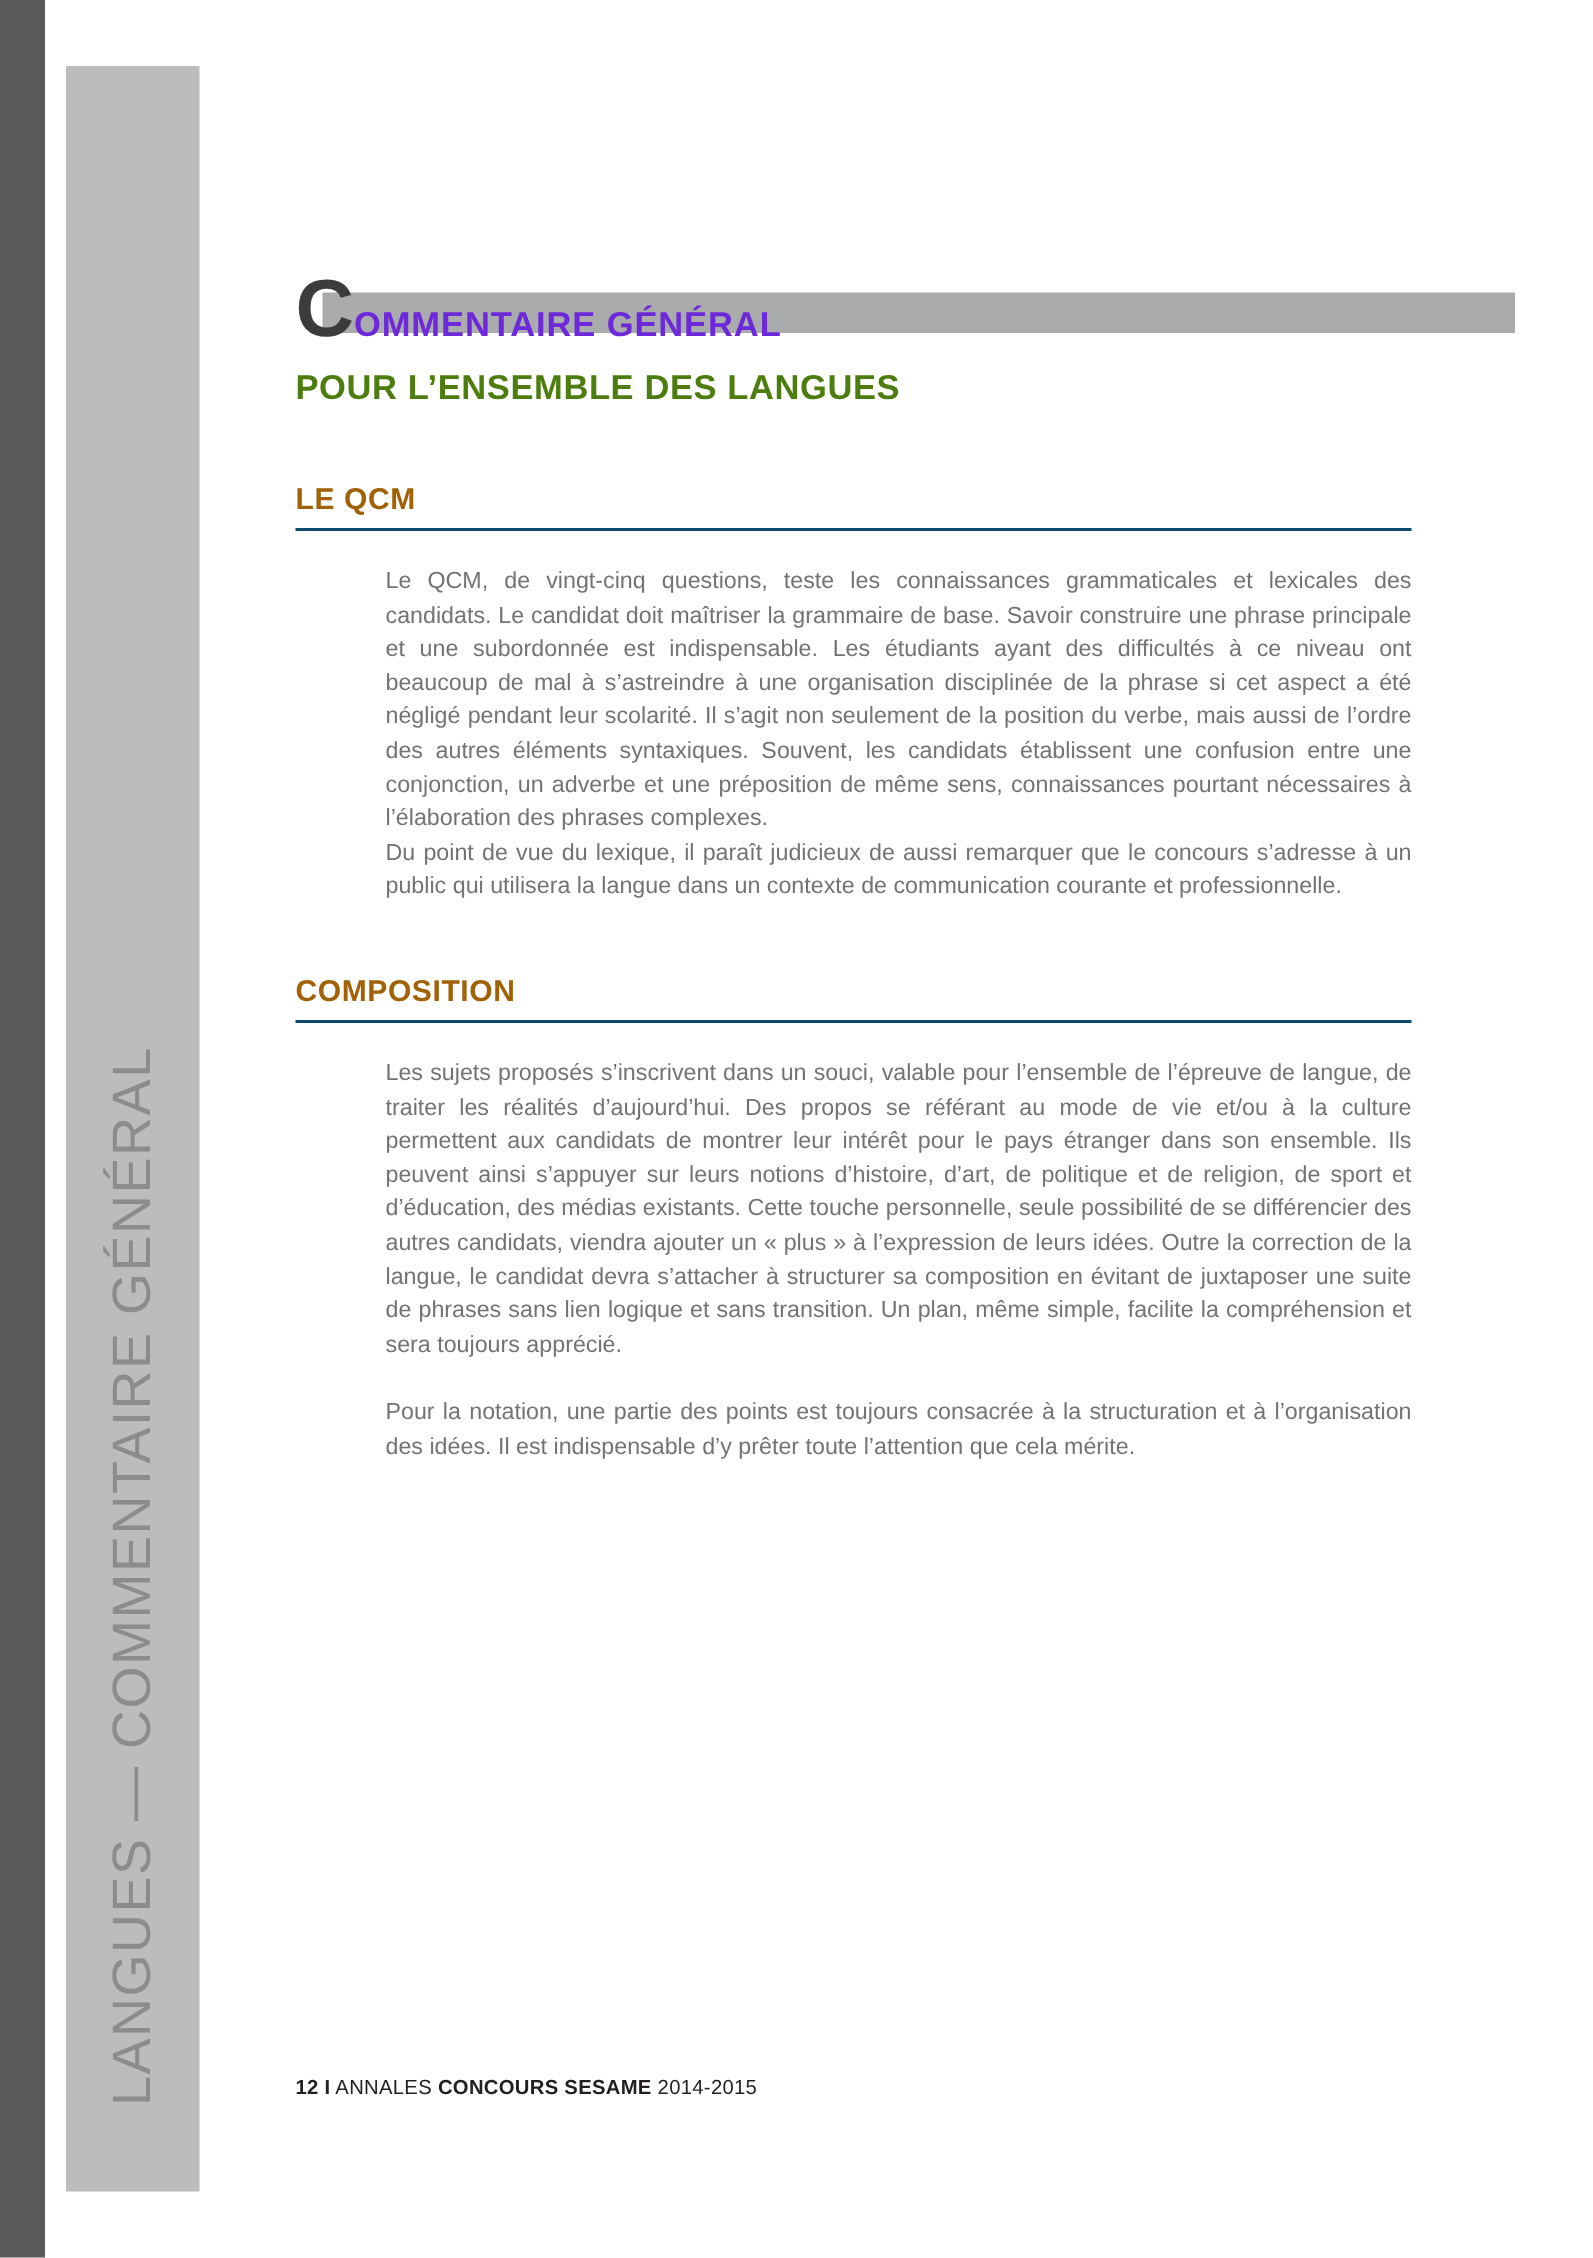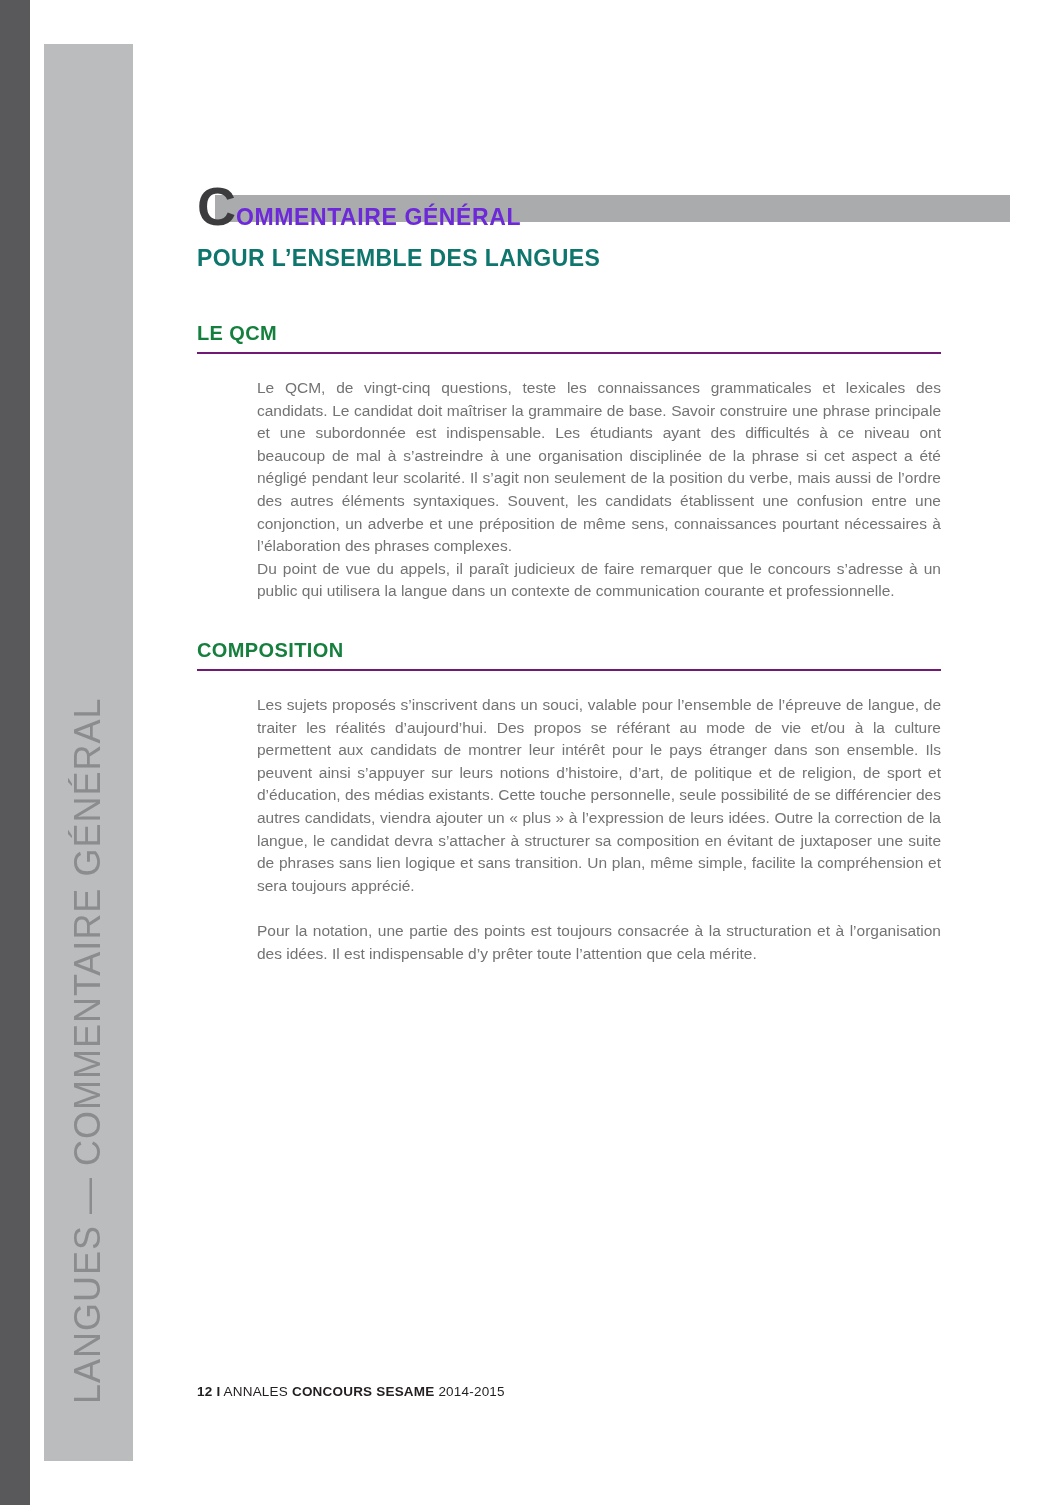--- a/index.html
+++ b/index.html
@@ -64,34 +64,34 @@
     color: #2f2f31;
     white-space: nowrap;
   }
   .title-cap  { font-size: 54px; color: #3c3c3e; }
   .title-rest { font-size: 23px; letter-spacing: 0.6px; color: #6d28d9; }
   .subtitle {
     position: relative;
     font-size: 23px;
     font-weight: 700;
     letter-spacing: 0.4px;
-    color: #0f766e;
+    color: #4d7c0f;
     line-height: 27px;
   }
 
   section.sec1 { margin-top: 50px; }
-  section.sec2 { margin-top: 36px; }
+  section.sec2 { margin-top: 47px; }
 
   .sec-head {
     font-size: 20px;
     font-weight: 700;
     letter-spacing: 0.4px;
-    color: #15803d;
+    color: #a16207;
     padding-bottom: 7px;
-    border-bottom: 2px solid #701a75;
+    border-bottom: 2px solid #0c4a6e;
   }
 
   .body-p {
     margin-left: 60px;
     font-size: 15.5px;
     line-height: 22.6px;
     text-align: justify;
     color: #737373;
   }
   .first-p { margin-top: 23px; }
@@ -121,21 +121,21 @@
     <div class="title-bar"></div>
     <div class="title-line">
       <span class="title-cap">C</span><span class="title-rest">OMMENTAIRE GÉNÉRAL</span>
     </div>
     <div class="subtitle">POUR L’ENSEMBLE DES LANGUES</div>
   </div>
 
   <section class="sec1">
     <h2 class="sec-head">LE QCM</h2>
     <p class="body-p first-p">Le QCM, de vingt-cinq questions, teste les connaissances grammaticales et lexicales des candidats. Le candidat doit maîtriser la grammaire de base. Savoir construire une phrase principale et une subordonnée est indispensable. Les étudiants ayant des difficultés à ce niveau ont beaucoup de mal à s’astreindre à une organisation disciplinée de la phrase si cet aspect a été négligé pendant leur scolarité. Il s’agit non seulement de la position du verbe, mais aussi de l’ordre des autres éléments syntaxiques. Souvent, les candidats établissent une confusion entre une conjonction, un adverbe et une préposition de même sens, connaissances pourtant nécessaires à l’élaboration des phrases complexes.</p>
-    <p class="body-p gap-after">Du point de vue du appels, il paraît judicieux de faire remarquer que le concours s’adresse à un public qui utilisera la langue dans un contexte de communication courante et professionnelle.</p>
+    <p class="body-p gap-after">Du point de vue du lexique, il paraît judicieux de aussi remarquer que le concours s’adresse à un public qui utilisera la langue dans un contexte de communication courante et professionnelle.</p>
   </section>
 
   <section class="sec2">
     <h2 class="sec-head">COMPOSITION</h2>
     <p class="body-p first-p gap-after">Les sujets proposés s’inscrivent dans un souci, valable pour l’ensemble de l’épreuve de langue, de traiter les réalités d’aujourd’hui. Des propos se référant au mode de vie et/ou à la culture permettent aux candidats de montrer leur intérêt pour le pays étranger dans son ensemble. Ils peuvent ainsi s’appuyer sur leurs notions d’histoire, d’art, de politique et de religion, de sport et d’éducation, des médias existants. Cette touche personnelle, seule possibilité de se différencier des autres candidats, viendra ajouter un « plus » à l’expression de leurs idées. Outre la correction de la langue, le candidat devra s’attacher à structurer sa composition en évitant de juxtaposer une suite de phrases sans lien logique et sans transition. Un plan, même simple, facilite la compréhension et sera toujours apprécié.</p>
     <p class="body-p">Pour la notation, une partie des points est toujours consacrée à la structuration et à l’organisation des idées. Il est indispensable d’y prêter toute l’attention que cela mérite.</p>
   </section>
 
 </div>
 

